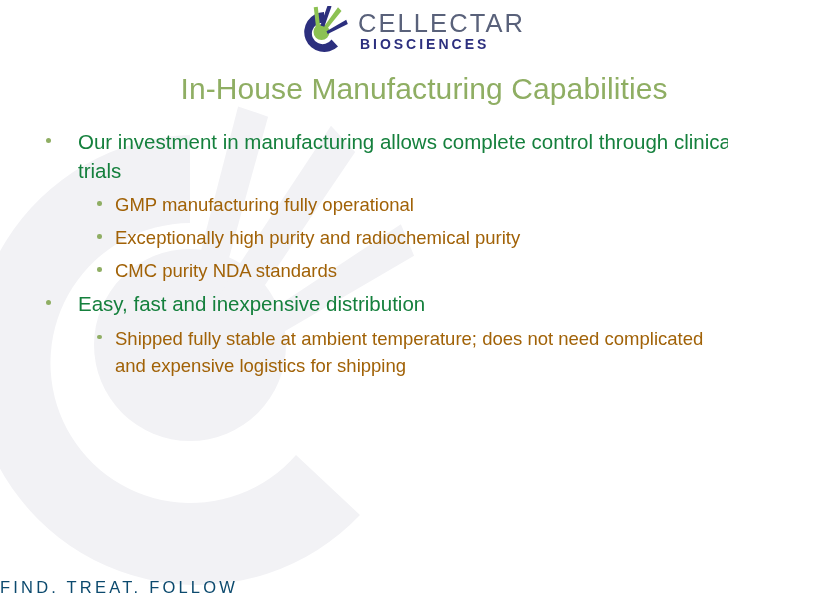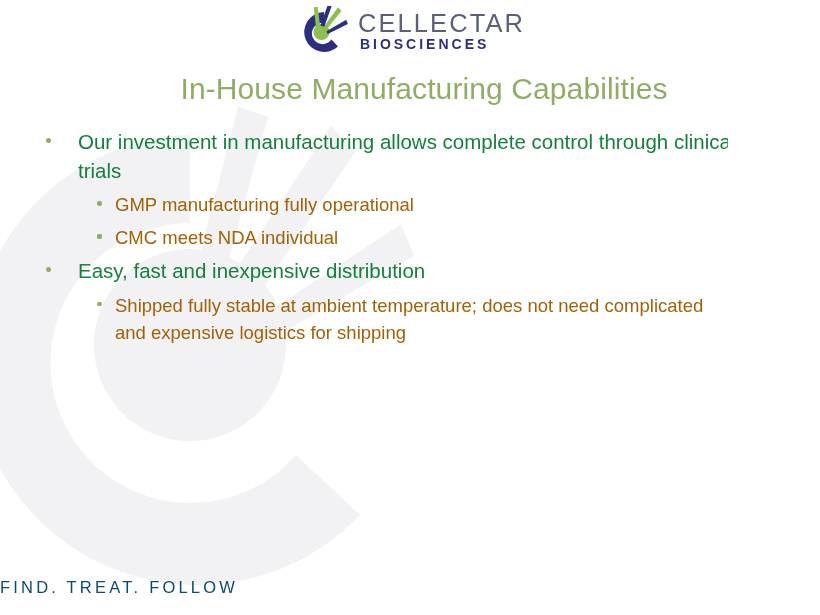--- a/index.html
+++ b/index.html
@@ -183,25 +183,26 @@
     </div>
 
     <div class="lvl2">
       <span class="bullet"></span>
       <span>GMP manufacturing fully operational</span>
     </div>
 
 
     <div class="lvl2">
       <span class="bullet"></span>
-    </div>
-
-    <div class="lvl2">
-      <span class="bullet"></span>
-      <span>CMC meets NDA individual</span>
+      <span>Exceptionally high purity and radiochemical purity</span>
+    </div>
+
+    <div class="lvl2">
+      <span class="bullet"></span>
+      <span>CMC purity NDA standards</span>
     </div>
 
     <div class="grp-gap"></div>
 
     <div class="lvl1">
       <span class="bullet"></span>
       <span>Easy, fast and inexpensive distribution</span>
     </div>
 
 

